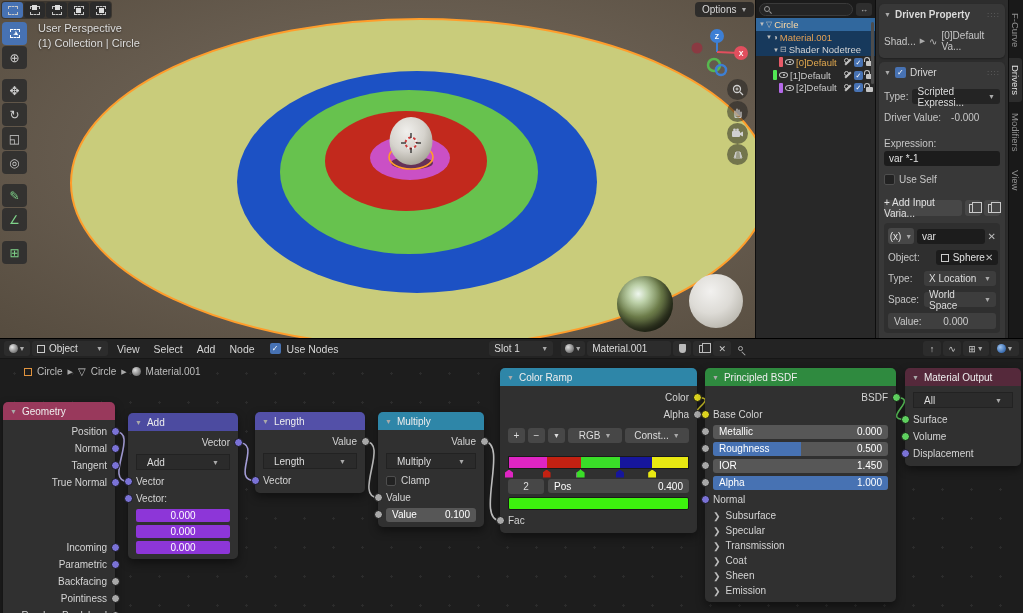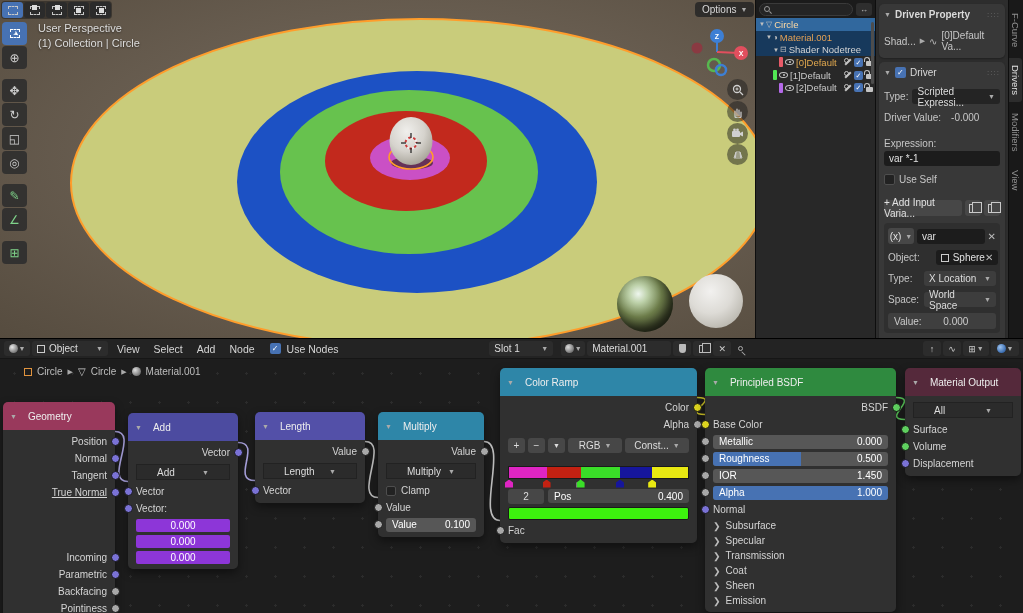--- a/index.html
+++ b/index.html
@@ -96,27 +96,27 @@
   .copy-i { width:7px; height:8px; border:1px solid #bbb; position:relative; }
   .copy-i::after { content:""; position:absolute; left:2px; top:-3px; width:7px; height:8px; border:1px solid #bbb; background:#2c2c2c; }
   .pin-i { width:5px; height:5px; border:1px solid #aaa; border-radius:50%; position:relative; margin-right:3px;}
   .pin-i::after { content:""; position:absolute; left:4px; top:4px; width:1px; height:5px; background:#aaa; transform:rotate(-45deg); }
   #ne-crumb { position:absolute; left:24px; top:27px; display:flex; align-items:center; gap:5px; color:#bdbdbd; font-size:10px; }
   #ne-canvas { position:absolute; left:0; top:20px; width:1023px; height:255px;
     background-image:radial-gradient(circle, #2c2c2c 1px, transparent 1.2px); background-size:29px 29px; }
 
   #links-svg { position:absolute; left:0; top:0; width:1023px; height:613px; pointer-events:none; z-index:5; }
   .node { position:absolute; z-index:6; border-radius:5px; box-shadow:0 4px 10px rgba(0,0,0,.45); font-size:10px; }
-  .node-head { height:28px; border-radius:5px 5px 0 0; display:flex; align-items:center; gap:11px; padding:0 7px; color:#eee; font-size:10px; }
+  .node-head { height:18px; border-radius:5px 5px 0 0; display:flex; align-items:center; gap:5px; padding:0 7px; color:#eee; font-size:10px; }
   .node-body { background:rgba(49,49,49,.97); border-radius:0 0 5px 5px; padding:3px 0 4px 0; position:relative; }
   .nrow { position:relative; display:flex; align-items:center; padding:0 8px; color:#d4d4d4; }
   .nrow.out { justify-content:flex-end; }
   .socket { position:absolute; width:9px; height:9px; border-radius:50%; border:1px solid #161616; top:50%; margin-top:-4.5px; }
   .socket.left { left:-4.5px; } .socket.right { right:-4.5px; }
-  .ndrop { flex:1; background:#2b2b2b; border:1px solid #222; border-radius:0; height:16px; display:flex; align-items:center; padding:0 20px; color:#ddd; }
+  .ndrop { flex:1; background:#2b2b2b; border:1px solid #222; border-radius:0; height:16px; display:flex; align-items:center; padding:0 10px; color:#ddd; }
   .ndrop .chev { margin-left:auto; }
   .nslider { flex:1; position:relative; background:#575757; border-radius:3px; height:14px; display:flex; align-items:center; padding:0 6px; color:#fff; overflow:hidden; }
   .nslider .fill { position:absolute; left:0; top:0; bottom:0; background:#4772b3; }
   .nslider span { position:relative; }
   .nslider .val { margin-left:auto; }
   .nfield { flex:1; background:#8d36d8; border-radius:2px; height:13px; color:#fff; text-align:center; line-height:13px; }
   .fold-arrow { color:#bbb; font-size:9px; margin-right:5px; }
   .rampbar { position:relative; flex:1; height:13px; border:1px solid #1a1a1a; }
   .marker { position:absolute; top:13px; width:8px; height:8px; clip-path:polygon(50% 0,100% 38%,100% 100%,0 100%,0 38%); }
   .rbtn { background:#474747; border-radius:3px; height:15px; min-width:17px; display:flex; align-items:center; justify-content:center; color:#ddd; }
@@ -484,21 +484,21 @@
             <span>Position</span>
           </div>
           <div class="nrow out" style="height: 17px;">
             <span class="socket right" style="background: rgb(122, 114, 214);"></span>
             <span>Normal</span>
           </div>
           <div class="nrow out" style="height: 17px;">
             <span class="socket right" style="background: rgb(122, 114, 214);"></span>
             <span>Tangent</span>
           </div>
-          <div class="nrow out" style="height: 17px; text-decoration: underline;">
+          <div class="nrow out" style="height: 17px;">
             <span class="socket right" style="background: rgb(122, 114, 214);"></span>
             <span>True Normal</span>
           </div>
           <div class="nrow out" style="height: 17px; margin-top: 48px;">
             <span class="socket right" style="background: rgb(122, 114, 214);"></span>
             <span>Incoming</span>
           </div>
           <div class="nrow out" style="height: 17px;">
             <span class="socket right" style="background: rgb(122, 114, 214);"></span>
             <span>Parametric</span>

